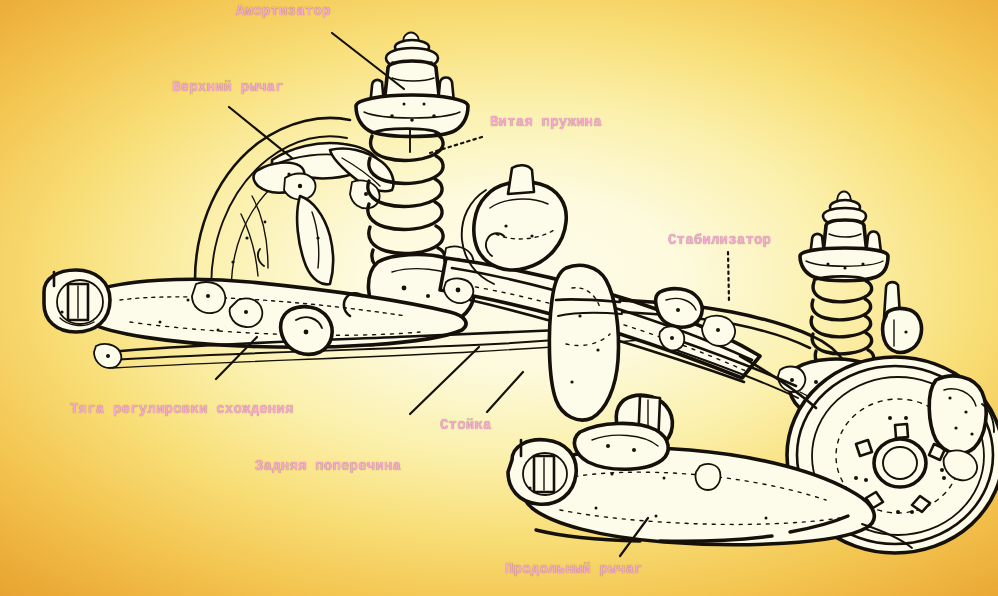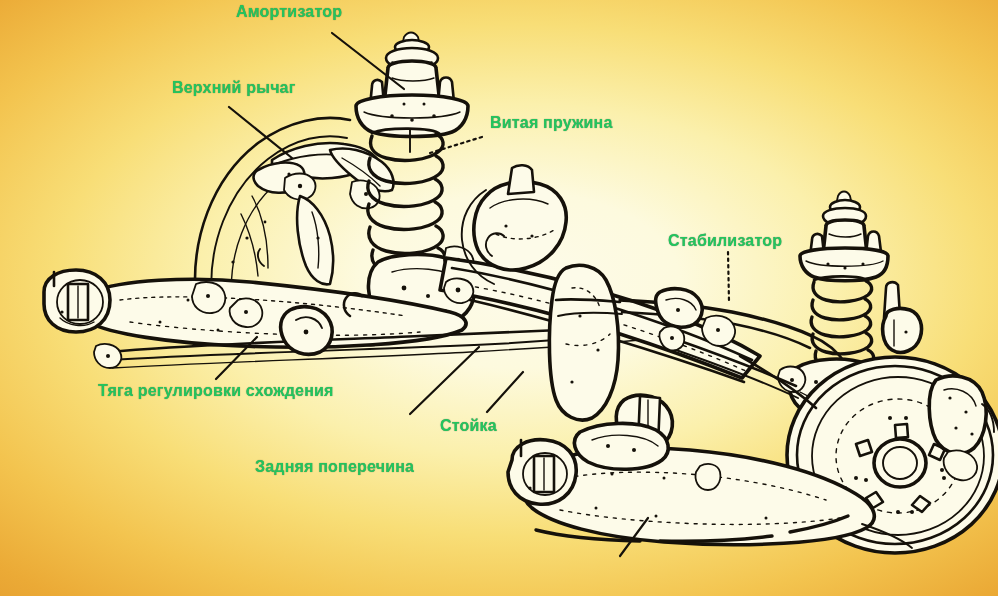--- a/index.html
+++ b/index.html
@@ -37,27 +37,28 @@
         #f3c44f 76%,
         #ebaa36 92%,
         #e6a030 100%);
   }
   #art {
     position: absolute;
     inset: 0;
   }
   .lbl {
     position: absolute;
-    color: #22c55e;
+    color: #f9a8d4;
     font-weight: bold;
-    font-size: 16px;
+    font-size: 14px;
     letter-spacing: 0.2px;
     white-space: nowrap;
     text-shadow: 0 0 1px rgba(20,16,4,0.55);
     line-height: 1;
+    font-family: Liberation Mono, monospace;
   }
 </style>
 </head>
 <body>
 
 <div id="stage">
 
   <div id="bg" class="fixed"></div>
 
   <svg id="art" viewBox="0 0 998 596" width="998" height="596">
@@ -511,20 +512,21 @@
   </svg>
 
   <div class="lbl" style="left:236px; top:4px;">Амортизатор</div>
 
   <div class="lbl" style="left:172px; top:80px;">Верхний рычаг</div>
 
   <div class="lbl" style="left:490px; top:115px;">Витая пружина</div>
 
   <div class="lbl" style="left:668px; top:233px;text-align:center;">Стабилизатор</div>
 
-  <div class="lbl" style="left:70px; top:383px;margin-left:28px;">Тяга регулировки схождения</div>
+  <div class="lbl" style="left:70px; top:402px;">Тяга регулировки схождения</div>
 
   <div class="lbl" style="left:255px; top:418px;margin-top:41px;">Задняя поперечина</div>
 
   <div class="lbl" style="left:440px; top:418px;text-align:right;">Стойка</div>
 
+  <div class="lbl" style="left:505px; top:562px;">Продольный рычаг</div>
 
 </div>
 
 </body></html>

